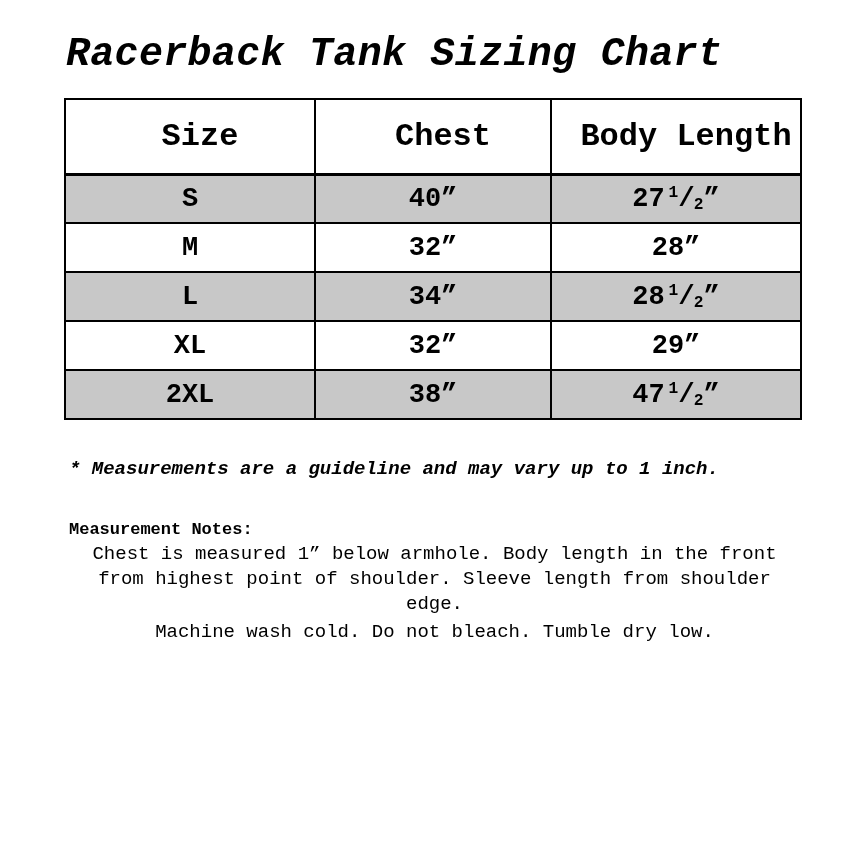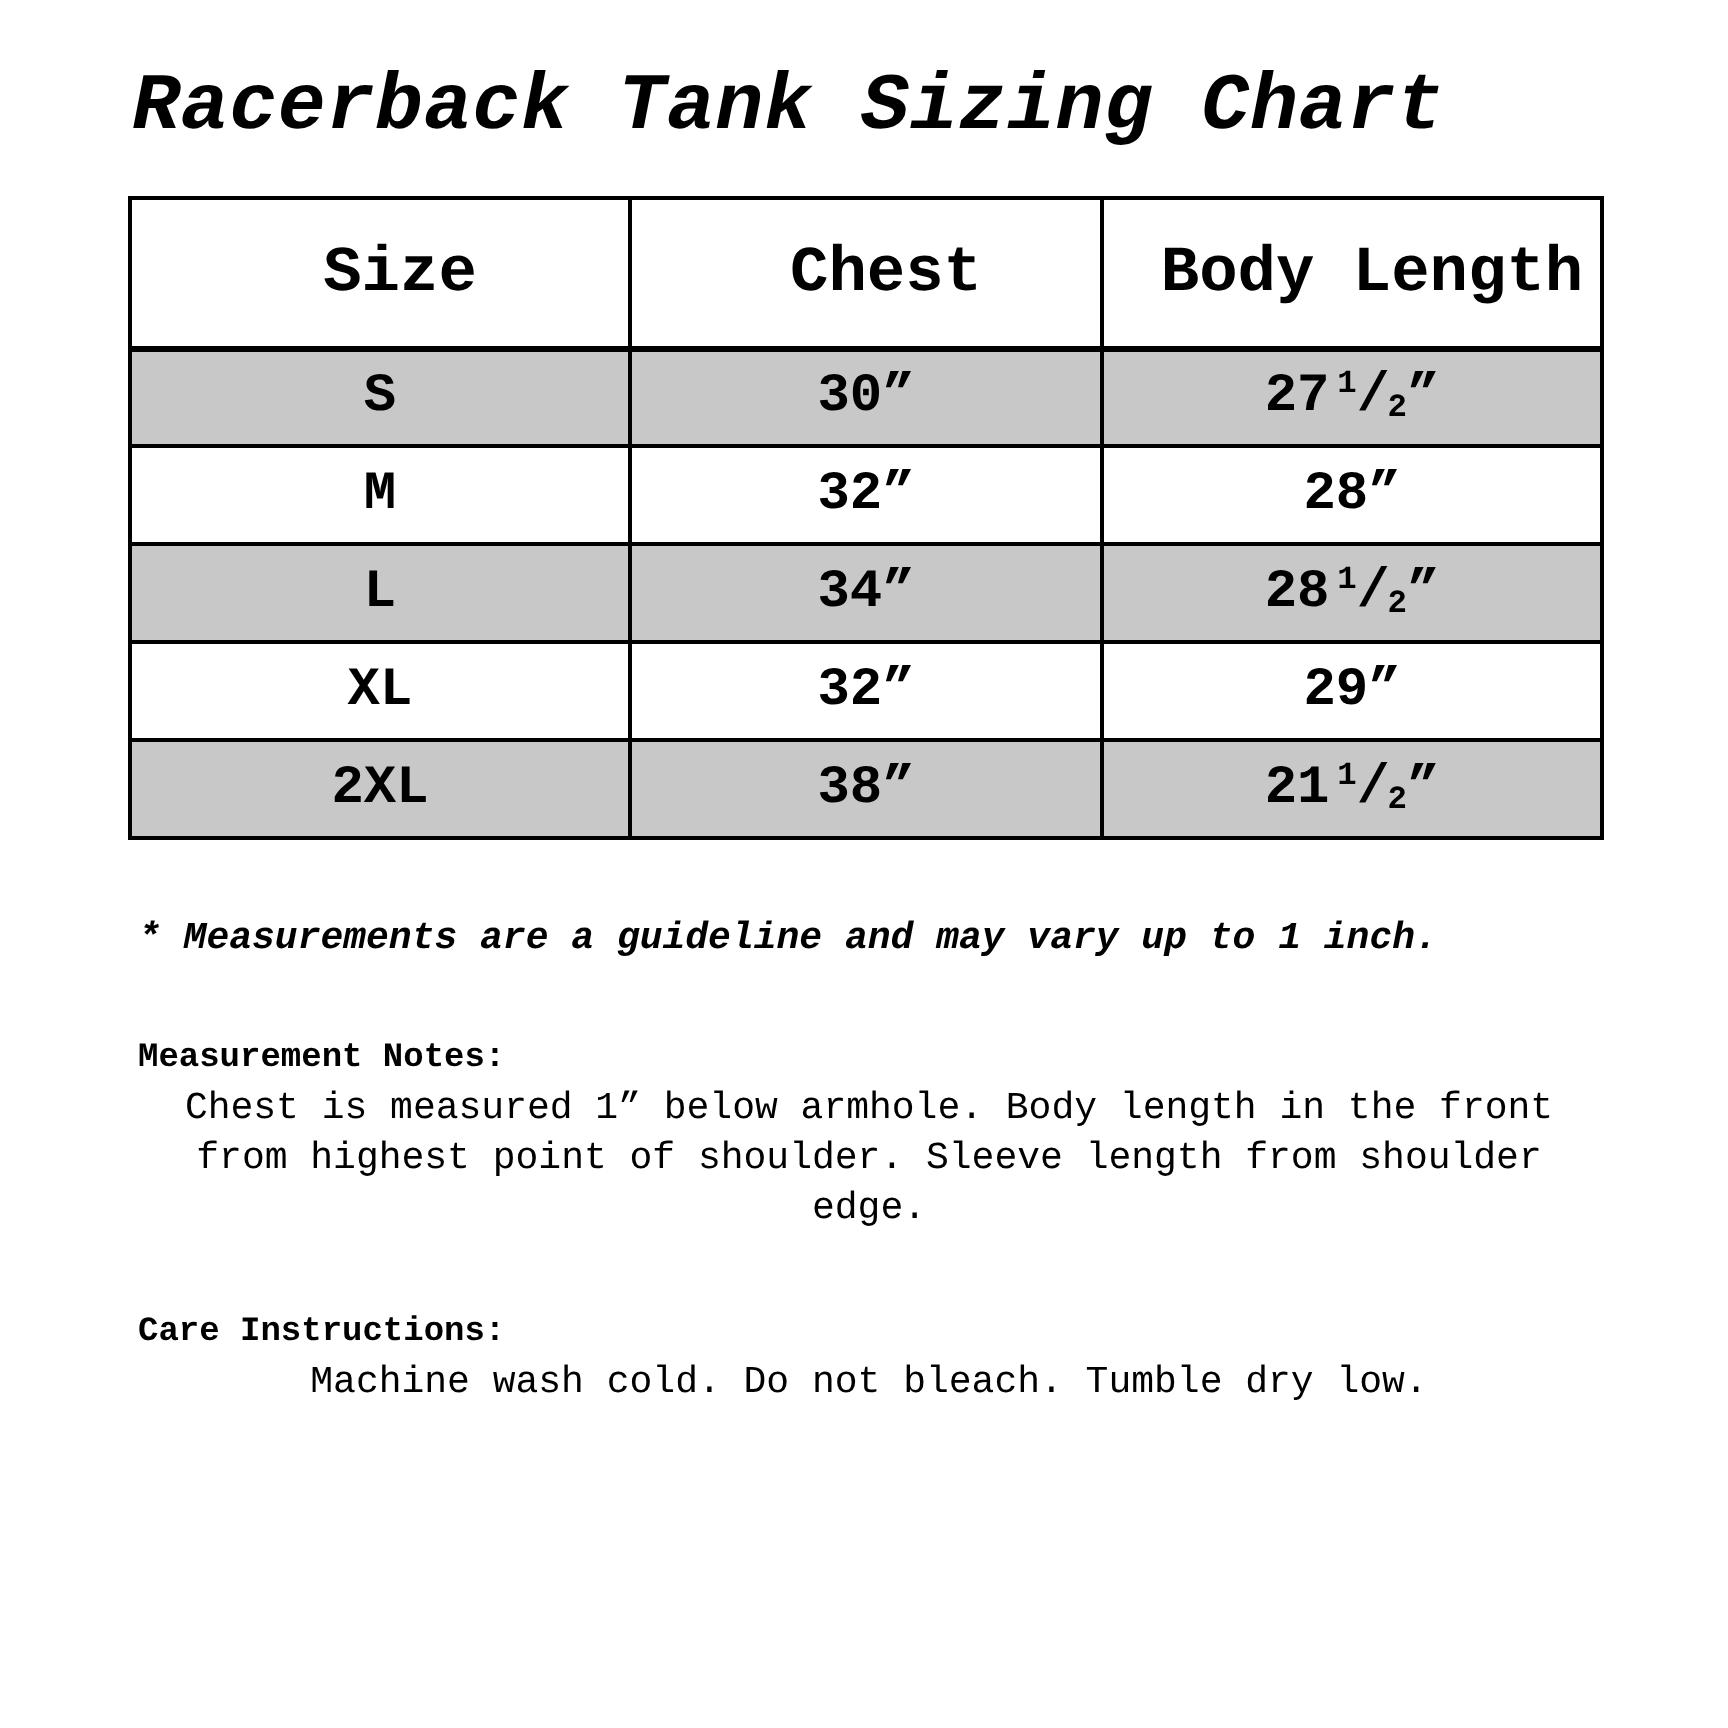--- a/index.html
+++ b/index.html
@@ -98,47 +98,46 @@
     <thead>
       <tr>
         <th>Size</th>
         <th>Chest</th>
         <th>Body Length</th>
       </tr>
     </thead>
     <tbody>
       <tr class="shaded">
         <td>S</td>
-        <td>30”</td>
+        <td>40”</td>
         <td><span>27</span><span class="frac-num">1</span><span class="frac-slash">/</span><span class="frac-den">2</span><span>”</span></td>
       </tr>
       <tr>
         <td>M</td>
         <td>32”</td>
         <td><span>28”</span></td>
       </tr>
       <tr class="shaded">
         <td>L</td>
         <td>34”</td>
         <td><span>28</span><span class="frac-num">1</span><span class="frac-slash">/</span><span class="frac-den">2</span><span>”</span></td>
       </tr>
       <tr>
         <td>XL</td>
         <td>32”</td>
         <td><span>29”</span></td>
       </tr>
       <tr class="shaded">
         <td>2XL</td>
         <td>38”</td>
-        <td><span>21</span><span class="frac-num">1</span><span class="frac-slash">/</span><span class="frac-den">2</span><span>”</span></td>
+        <td><span>47</span><span class="frac-num">1</span><span class="frac-slash">/</span><span class="frac-den">2</span><span>”</span></td>
       </tr>
     </tbody>
   </table>
 
   <p class="guideline">* Measurements are a guideline and may vary up to 1 inch.</p>
 
   <p class="note-heading">Measurement Notes:</p>
   <p class="note-body">Chest is measured 1” below armhole. Body length in the front from highest point of shoulder. Sleeve length from shoulder edge.</p>
 
-  <p class="note-heading">Care Instructions:</p>
   <p class="note-body">Machine wash cold. Do not bleach. Tumble dry low.</p>
 
 </div>
 
 </body></html>

